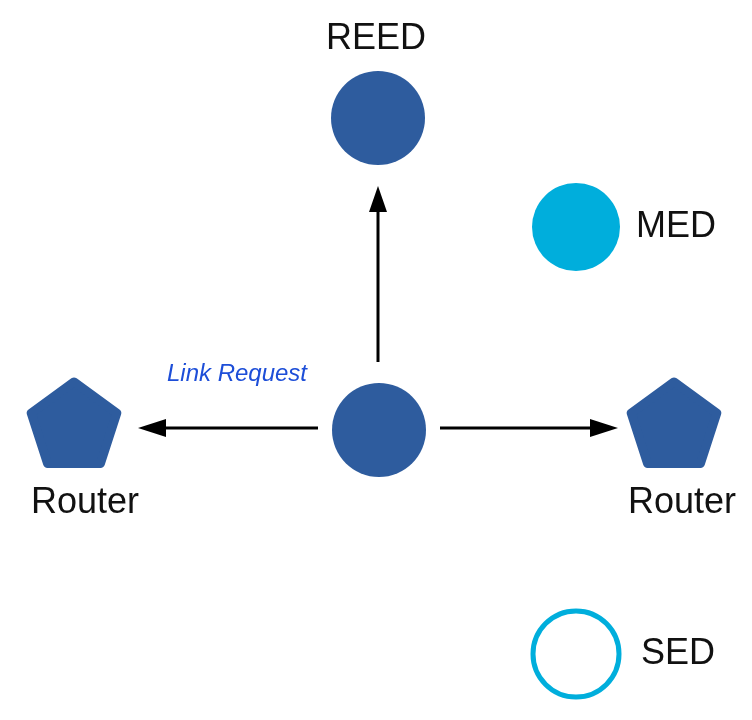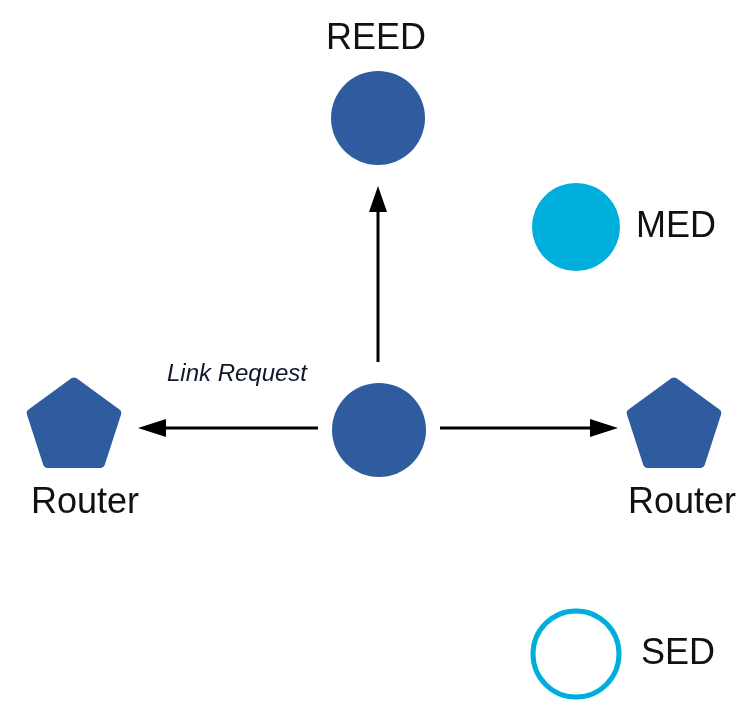--- a/index.html
+++ b/index.html
@@ -32,21 +32,21 @@
   }
   .edge-label {
     position: absolute;
     left: 146px;
     top: 360px;
     width: 182px;
     text-align: center;
     font-style: italic;
     font-size: 24px;
     line-height: 26px;
-    color: #0f172a;
+    color: #1d4ed8;
   }
   .lbl-reed   { left: 276px; top: 16px;  width: 200px; }
   .lbl-med    { left: 636px; top: 204px; }
   .lbl-router-left  { left: 5px;   top: 480px; width: 160px; }
   .lbl-router-right { left: 602px; top: 480px; width: 160px; }
   .lbl-sed    { left: 641px; top: 631px; }
 </style>
 </head>
 <body>
 

